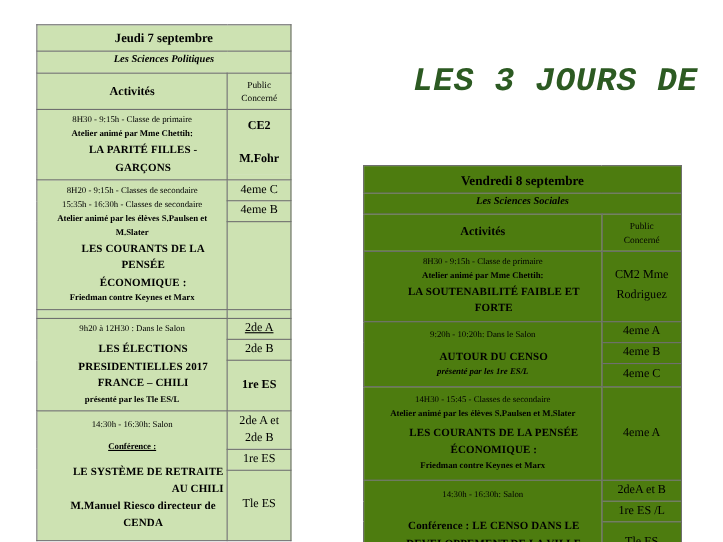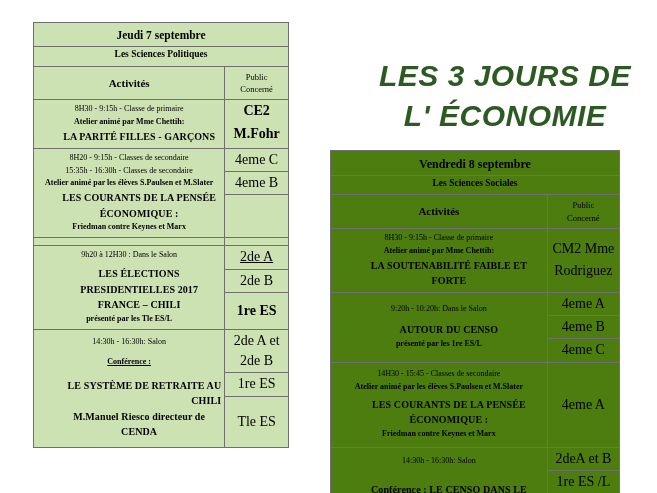--- a/index.html
+++ b/index.html
@@ -16,21 +16,21 @@
     color: #000000;
   }
 
   
   .poster-title {
     position: absolute;
     left: 355px;
     top: 56px;
     width: 300px;
     text-align: center;
-    font-family: Liberation Sans, sans-serif;
+    font-family: Liberation Mono, monospace;
     font-weight: bold;
     font-style: italic;
     font-size: 30px;
     line-height: 1.32;
     letter-spacing: 0.5px;
     color: #2c5a22;
   }
   .poster-title .tl-line { display: block; white-space: nowrap; }
 
   
@@ -44,21 +44,21 @@
     border: 1px solid #6f6f6f;
     padding: 1px 2px;
     vertical-align: middle;
     text-align: center;
   }
 
   
   #table-jeudi {
     left: 33px;
     top: 22px;
-    width: 256px;
+    width: 232px;
   }
   
   #table-vendredi {
     left: 330px;
     top: 150px;
     width: 290px;
   }
 
   .c-green td { background: #cde2b2; }
   .c-yellow td { background: #4d7c0f; }
@@ -70,55 +70,55 @@
   .day-title {
     font-weight: bold;
     font-size: 11.5px;
     line-height: 1.5;
     padding-top: 4px !important;
     padding-bottom: 2px !important;
   }
   #table-vendredi .day-title { font-size: 12px; }
   .day-sub {
     font-weight: bold;
+    font-style: italic;
     font-size: 9.5px;
     line-height: 1.4;
     padding-bottom: 4px !important;
     margin-left: 37px;
   }
   .hdr-act {
     font-weight: bold;
     font-size: 11px;
     line-height: 1.5;
     padding: 5px 2px !important;
   }
   .hdr-pub {
     font-size: 8.5px;
     line-height: 1.45;
     padding: 4px 1px !important;
   }
   .pub {
-    font-size: 14px;
+    font-size: 11px;
     line-height: 1.45;
   }
   .pub-b { font-weight: bold; }
 
   .line      { font-size: 8px;  line-height: 1.62; }
   .line-b    { font-size: 8px;  line-height: 1.62; font-weight: bold; }
   .line-big  { font-size: 10px; line-height: 1.55; font-weight: bold; letter-spacing: 0.1px; margin-left: 20px; }
   .pad-cell  { padding: 3px 3px !important; }
 
   .spacer-row td { height: 7px; padding: 0 !important; }
 </style>
 </head>
 <body>
 
 <div class="poster-title">
   <span class="tl-line">LES 3 JOURS DE</span>
-  <span class="tl-line">L' ÉCONOMIE</span>
 </div>
 
 <table class="sched c-green" id="table-jeudi">
   <colgroup>
       <col class="col-act">
       <col class="col-pub">
     </colgroup>
   <tbody>
     <tr>
       <td class="day-title" colspan="2">Jeudi 7 septembre</td>
@@ -235,21 +235,21 @@
       <td class="pub" style="border-bottom:none;vertical-align:bottom;">CM2 Mme</td>
     </tr>
     <tr>
       <td class="pub" style="border-top:none;vertical-align:top;">Rodriguez</td>
     </tr>
 
     <tr>
       <td class="pad-cell" rowspan="3">
         <div class="line" style="padding-top:2px;">9:20h - 10:20h: Dans le Salon</div>
         <div class="line-big" style="padding-top:6px;">AUTOUR DU CENSO</div>
-        <div class="line-b" style="padding-bottom:3px;">présenté par les 1re ES/L</div>
+        <div class="line-b" style="padding-bottom:3px;font-style:italic;">présenté par les 1re ES/L</div>
       </td>
       <td class="pub" style="height:12px;">4eme A</td>
     </tr>
     <tr>
       <td class="pub" style="height:12px;">4eme B</td>
     </tr>
     <tr>
       <td class="pub">4eme C</td>
     </tr>
 

